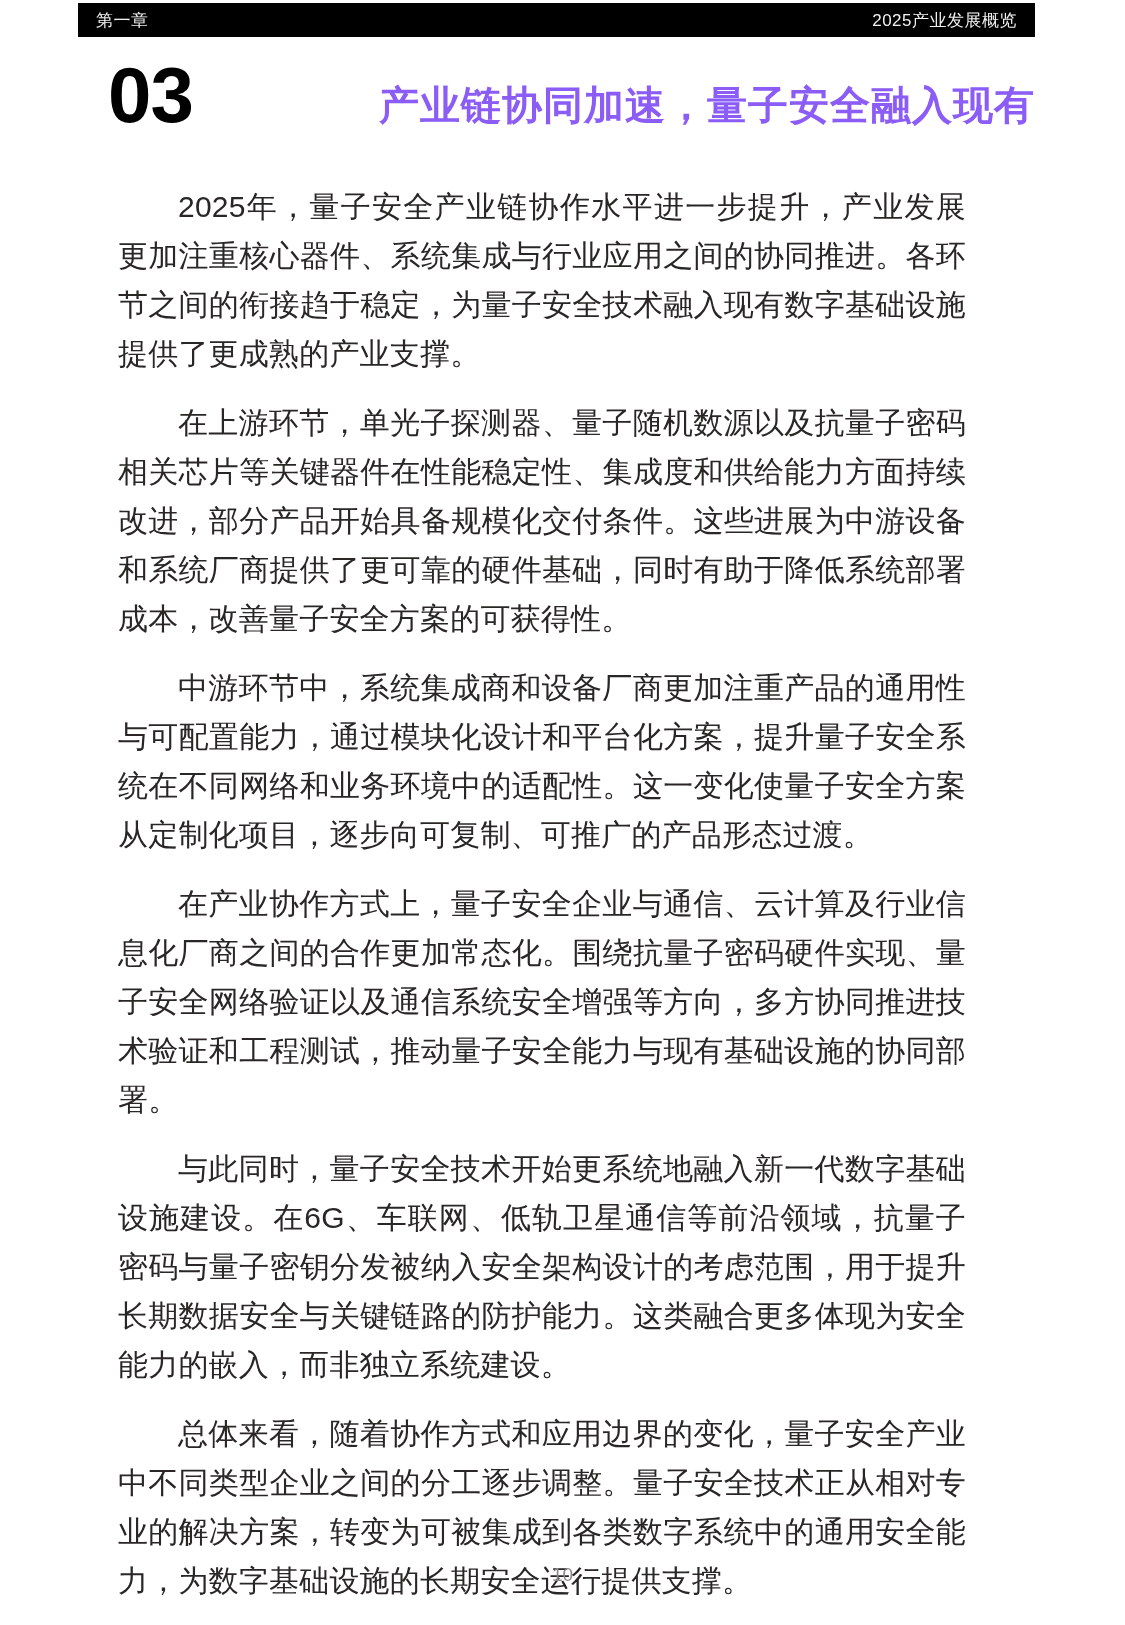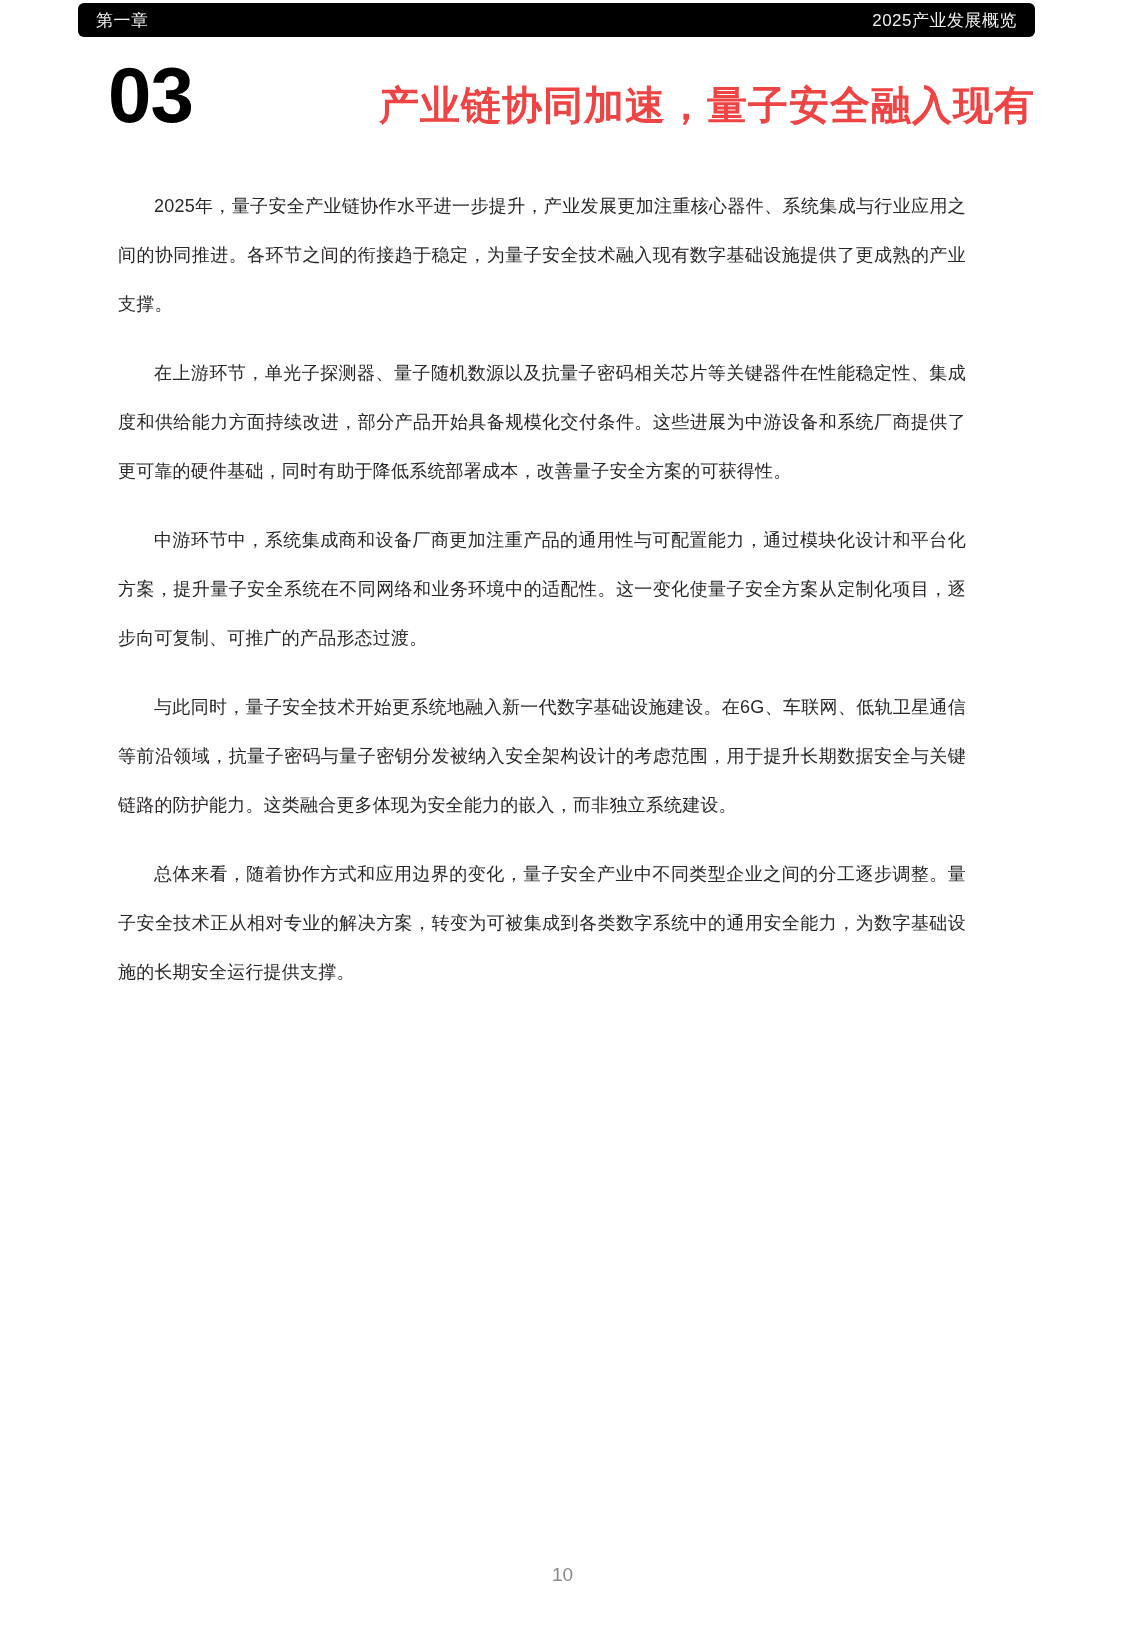--- a/index.html
+++ b/index.html
@@ -29,21 +29,20 @@
     left: 78px;
     top: 3px;
     width: 957px;
     height: 34px;
     background: #000000;
     display: flex;
     align-items: center;
     justify-content: space-between;
     padding: 0 18px;
     box-sizing: border-box;
-    border-radius: 6px;
   }
   .header-bar .hdr-left,
   .header-bar .hdr-right {
     color: #f2f2f2;
     font-size: 17px;
     letter-spacing: 0.5px;
     line-height: 1;
     white-space: nowrap;
   }
 
@@ -65,38 +64,38 @@
     letter-spacing: -1px;
     padding-left: 30px;
     flex: 0 0 auto;
   }
   .section-title {
     flex: 1 1 auto;
     text-align: right;
     font-size: 40px;
     font-weight: 800;
     line-height: 1.33;
-    color: #ef4444;
+    color: #8b5cf6;
     letter-spacing: 1px;
     padding-left: 40px;
     max-width: 690px;
     margin-left: auto;
   }
   .section-title .tline { display: block; white-space: nowrap; }
 
   
   .body-copy {
     position: absolute;
     left: 118px;
     top: 182px;
     width: 848px;
   }
   .body-copy p {
     margin: 0 0 20px 0;
-    font-size: 18px;
+    font-size: 30px;
     line-height: 49px;
     text-align: justify;
     text-justify: inter-ideograph;
     text-indent: 2em;
     color: #2a2626;
     font-weight: 400;
     letter-spacing: 0.2px;
   }
   .body-copy p:last-child { margin-bottom: 0; }
 
@@ -126,19 +125,20 @@
     <div class="section-number">03</div>
     <div class="section-title">
       <span class="tline">产业链协同加速，量子安全融入现有</span>
     </div>
   </div>
 
   <div class="body-copy">
     <p>2025年，量子安全产业链协作水平进一步提升，产业发展更加注重核心器件、系统集成与行业应用之间的协同推进。各环节之间的衔接趋于稳定，为量子安全技术融入现有数字基础设施提供了更成熟的产业支撑。</p>
     <p>在上游环节，单光子探测器、量子随机数源以及抗量子密码相关芯片等关键器件在性能稳定性、集成度和供给能力方面持续改进，部分产品开始具备规模化交付条件。这些进展为中游设备和系统厂商提供了更可靠的硬件基础，同时有助于降低系统部署成本，改善量子安全方案的可获得性。</p>
     <p>中游环节中，系统集成商和设备厂商更加注重产品的通用性与可配置能力，通过模块化设计和平台化方案，提升量子安全系统在不同网络和业务环境中的适配性。这一变化使量子安全方案从定制化项目，逐步向可复制、可推广的产品形态过渡。</p>
+    <p>在产业协作方式上，量子安全企业与通信、云计算及行业信息化厂商之间的合作更加常态化。围绕抗量子密码硬件实现、量子安全网络验证以及通信系统安全增强等方向，多方协同推进技术验证和工程测试，推动量子安全能力与现有基础设施的协同部署。</p>
     <p>与此同时，量子安全技术开始更系统地融入新一代数字基础设施建设。在6G、车联网、低轨卫星通信等前沿领域，抗量子密码与量子密钥分发被纳入安全架构设计的考虑范围，用于提升长期数据安全与关键链路的防护能力。这类融合更多体现为安全能力的嵌入，而非独立系统建设。</p>
     <p>总体来看，随着协作方式和应用边界的变化，量子安全产业中不同类型企业之间的分工逐步调整。量子安全技术正从相对专业的解决方案，转变为可被集成到各类数字系统中的通用安全能力，为数字基础设施的长期安全运行提供支撑。</p>
   </div>
 
   <div class="page-number">10</div>
 
 </div>
 
 </body></html>

